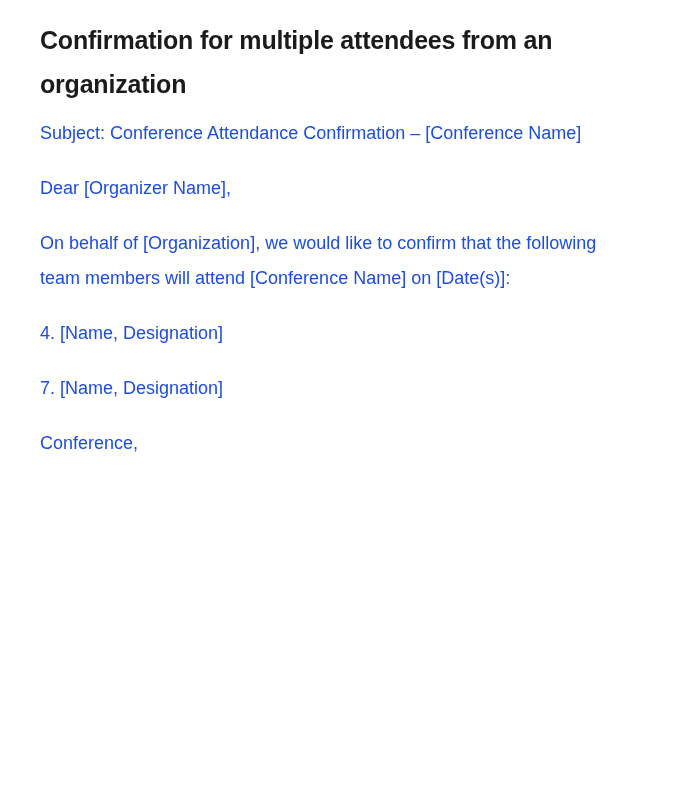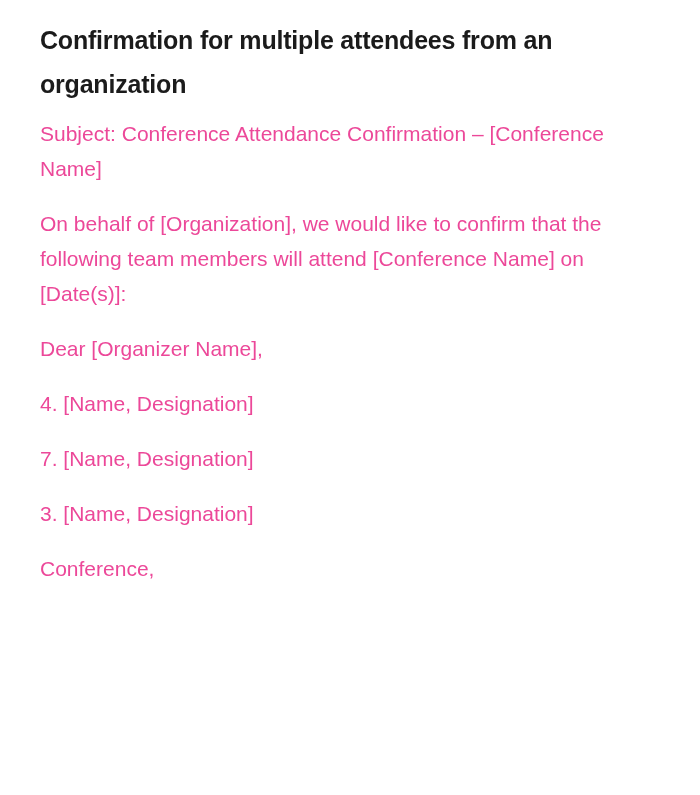--- a/index.html
+++ b/index.html
@@ -23,34 +23,33 @@
     font-weight: 700;
     line-height: 44px;
     color: #1b1b1b;
     letter-spacing: -0.2px;
   }
   .doc-body {
     max-width: 585px;
   }
   .doc-body p {
     margin: 0 0 20px 0;
-    font-size: 21px;
+    font-size: 18px;
     font-weight: 400;
     line-height: 35px;
-    color: #ec4899;
+    color: #1d4ed8;
   }
 </style>
 </head>
 <body>
 
 <div class="page">
   <h1 class="doc-title">Confirmation for multiple attendees from an organization</h1>
 
   <div class="doc-body">
     <p>Subject: Conference Attendance Confirmation – [Conference Name]</p>
+    <p>Dear [Organizer Name],</p>
     <p>On behalf of [Organization], we would like to confirm that the following team members will attend [Conference Name] on [Date(s)]:</p>
-    <p>Dear [Organizer Name],</p>
     <p>4. [Name, Designation]</p>
     <p>7. [Name, Designation]</p>
-    <p>3. [Name, Designation]</p>
     <p>Conference,</p>
   </div>
 </div>
 
 </body></html>

